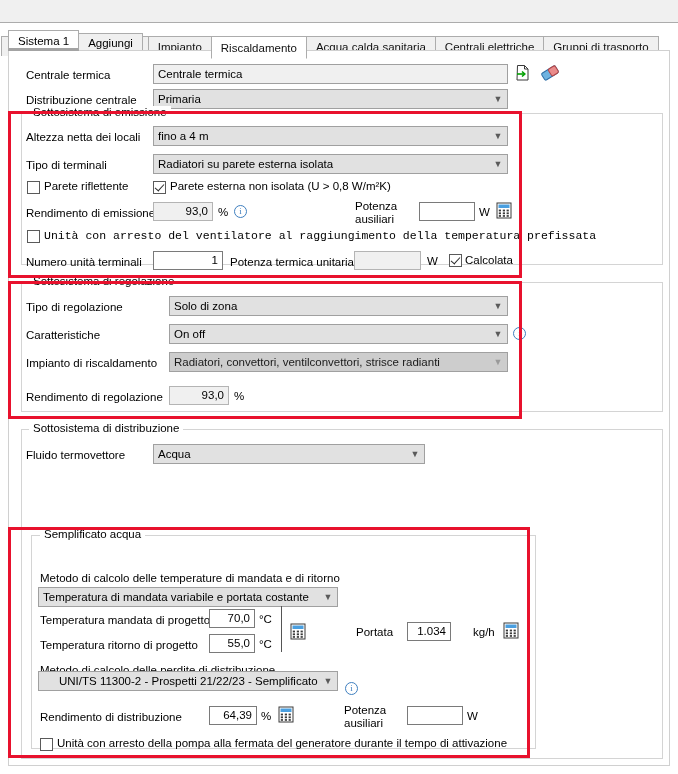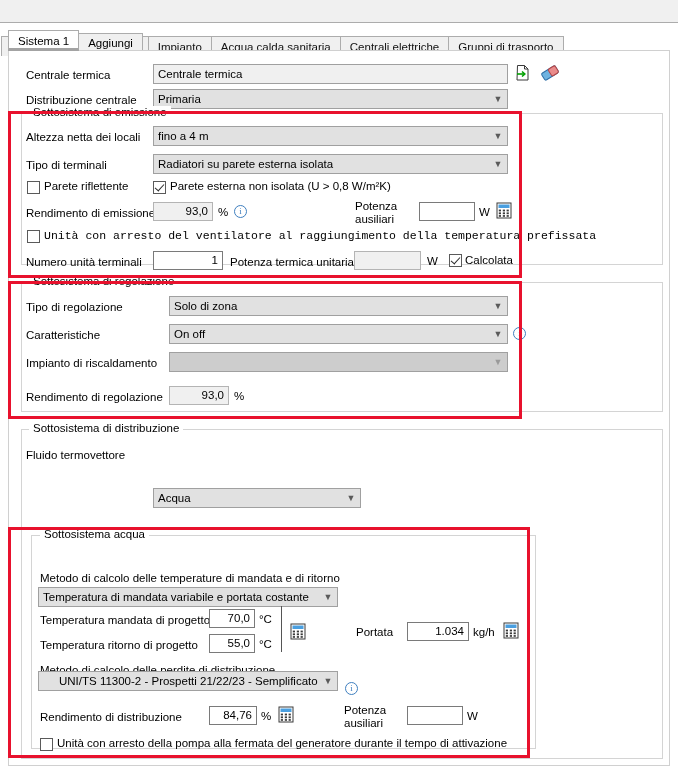--- a/index.html
+++ b/index.html
@@ -137,20 +137,21 @@
   .vdiv{position:absolute;background:#555;width:1px;}
 </style>
 </head>
 <body>
 
 <div class="tabstrip">
   <div class="tabrow">
     <div class="tab"><span>Involucro</span></div>
     <div class="tab"><span>Ventilazione</span></div>
     <div class="tab"><span>Impianto</span></div>
+    <div class="tab active"><span>Riscaldamento</span></div>
     <div class="tab"><span>Acqua calda sanitaria</span></div>
     <div class="tab"><span>Centrali elettriche</span></div>
     <div class="tab"><span>Gruppi di trasporto</span></div>
   </div>
 </div>
 
 <div class="subtabs">
   <div class="subtabrow">
     <div class="subtab active"><span>Sistema 1</span></div>
     <div class="subtab"><span>Aggiungi</span></div>
@@ -256,38 +257,39 @@
 
   <div class="lbl" style="left:17px;top:278px;">Caratteristiche</div>
   <div class="combo" style="left:160px;top:273px;width:339px;">
     <span>On off</span>
     <span class="arr">▼</span>
   </div>
   <div class="infoic" style="left:504px;top:276px;">i</div>
 
   <div class="lbl" style="left:17px;top:306px;">Impianto di riscaldamento</div>
   <div class="combo dis" style="left:160px;top:301px;width:339px;">
+    <span>Radiatori, convettori, ventilconvettori, strisce radianti</span>
     <span class="arr">▼</span>
   </div>
 
   <div class="lbl" style="left:17px;top:340px;">Rendimento di regolazione</div>
   <div class="txtbox ro" style="left:160px;top:335px;width:60px;">93,0</div>
   <div class="unit" style="left:225px;top:339px;">%</div>
 
   <div class="gbox" style="left:12px;top:378px;width:642px;height:330px;"></div>
   <div class="gcap" style="left:20px;top:371px;">Sottosistema di distribuzione</div>
 
   <div class="lbl" style="left:17px;top:398px;">Fluido termovettore</div>
-  <div class="combo" style="left:144px;top:393px;width:208px;margin-top:44px;">
+  <div class="combo" style="left:144px;top:393px;width:272px;">
     <span>Acqua</span>
     <span class="arr">▼</span>
   </div>
 
   <div class="gbox" style="left:22px;top:484px;width:505px;height:214px;"></div>
-  <div class="gcap" style="left:31px;top:477px;">Sottosistema acqua</div>
+  <div class="gcap" style="left:31px;top:477px;">Semplificato acqua</div>
 
   <div class="lbl" style="left:31px;top:521px;">Metodo di calcolo delle temperature di mandata e di ritorno</div>
   <div class="combo" style="left:29px;top:536px;width:300px;">
     <span>Temperatura di mandata variabile e portata costante</span>
     <span class="arr">▼</span>
   </div>
 
   <div class="lbl" style="left:31px;top:563px;">Temperatura mandata di progetto</div>
   <div class="txtbox" style="left:200px;top:558px;width:46px;">70,0</div>
   <div class="unit" style="left:250px;top:562px;">°C</div>
@@ -310,21 +312,21 @@
           <rect x="6.8" y="10.4" width="2.2" height="1.8"></rect>
           <rect x="10.6" y="10.4" width="2.2" height="1.8"></rect>
         <rect x="2.8" y="13.1" width="2.2" height="1.7"></rect>
           <rect x="6.8" y="13.1" width="2.2" height="1.7"></rect>
           <rect x="10.6" y="13.1" width="2.2" height="1.7"></rect>
       </g>
     </svg>
   </div>
 
   <div class="lbl" style="left:347px;top:575px;">Portata</div>
-  <div class="txtbox" style="left:398px;top:571px;width:62px;">1.034</div>
+  <div class="txtbox" style="left:398px;top:571px;width:44px;">1.034</div>
   <div class="unit" style="left:464px;top:575px;">kg/h</div>
   <div style="position:absolute;left:494px;top:571px;width:16px;height:17px;">
     <svg width="16" height="17" viewBox="0 0 16 17">
       <rect x="1" y="1" width="14" height="15" fill="#ffffff" stroke="#3a3a3a" stroke-width="1"></rect>
       <rect x="2.5" y="2.5" width="11" height="3.5" fill="#4a9fe0"></rect>
       <g fill="#3a3a3a">
         <rect x="2.8" y="7.6" width="2.2" height="1.8"></rect>
           <rect x="6.8" y="7.6" width="2.2" height="1.8"></rect>
           <rect x="10.6" y="7.6" width="2.2" height="1.8"></rect>
         <rect x="2.8" y="10.4" width="2.2" height="1.8"></rect>
@@ -338,21 +340,21 @@
   </div>
 
   <div class="lbl" style="left:31px;top:613px;">Metodo di calcolo delle perdite di distribuzione</div>
   <div class="combo" style="left:29px;top:620px;width:300px;padding-left:20px;">
     <span>UNI/TS 11300-2 - Prospetti 21/22/23 - Semplificato</span>
     <span class="arr">▼</span>
   </div>
   <div class="infoic" style="left:336px;top:631px;">i</div>
 
   <div class="lbl" style="left:31px;top:660px;">Rendimento di distribuzione</div>
-  <div class="txtbox" style="left:200px;top:655px;width:48px;">84,76</div>
+  <div class="txtbox" style="left:200px;top:655px;width:48px;">64,39</div>
   <div class="unit" style="left:252px;top:659px;">%</div>
   <div style="position:absolute;left:269px;top:655px;width:16px;height:17px;">
     <svg width="16" height="17" viewBox="0 0 16 17">
       <rect x="1" y="1" width="14" height="15" fill="#ffffff" stroke="#3a3a3a" stroke-width="1"></rect>
       <rect x="2.5" y="2.5" width="11" height="3.5" fill="#4a9fe0"></rect>
       <g fill="#3a3a3a">
         <rect x="2.8" y="7.6" width="2.2" height="1.8"></rect>
           <rect x="6.8" y="7.6" width="2.2" height="1.8"></rect>
           <rect x="10.6" y="7.6" width="2.2" height="1.8"></rect>
         <rect x="2.8" y="10.4" width="2.2" height="1.8"></rect>

